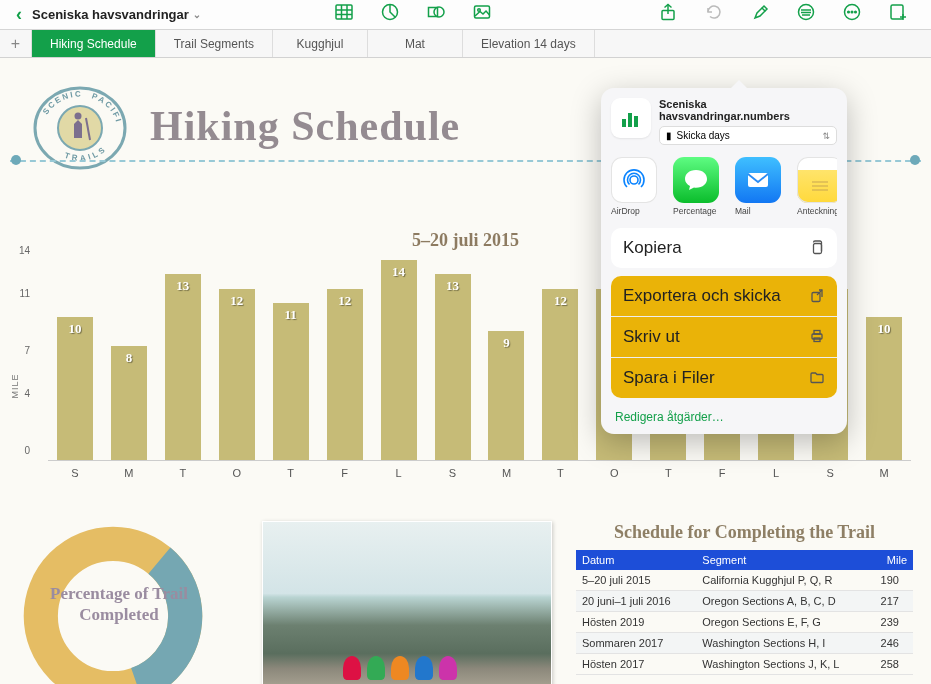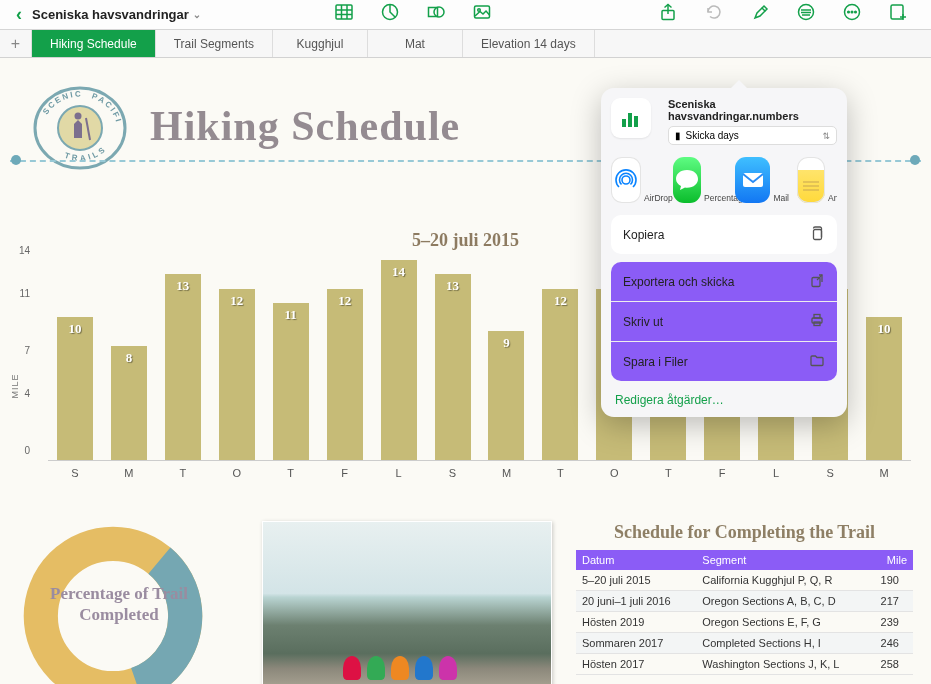--- a/index.html
+++ b/index.html
@@ -46,47 +46,47 @@
   
   .bottom-row { display: flex; padding: 20px 18px 0 18px; gap: 24px; }
   .donut-col { width: 220px; position: relative; }
   .donut { width: 190px; height: 190px; }
   .donut-label { position: absolute; top: 62px; left: 26px; width: 150px; text-align: center; font-family: Georgia, serif; font-size: 17px; color: #9a8ca0; line-height: 1.25; font-weight: 600; }
   .photo { width: 290px; height: 190px; background: linear-gradient(#e8f0f0 0%, #d3e4e7 38%, #b9d4d2 40%, #6c8070 55%, #5a6e5e 70%, #8c887b 78%, #c9c2ae 100%); box-shadow: 1px 1px 4px rgba(0,0,0,.2); border: 1px solid #fff; position: relative; }
   .person { position: absolute; bottom: 30px; width: 18px; height: 24px; border-radius: 50% 50% 20% 20%; }
   .table-col { flex: 1; }
   .table-title { font-family: Georgia, serif; font-size: 18px; color: #8e7f65; text-align: center; font-weight: 600; line-height: 1.25; margin-bottom: 6px; }
   table.sched { width: 100%; border-collapse: collapse; font-size: 11px; }
-  table.sched th { background: #8b5cf6; color: #fff; padding: 4px 6px; text-align: left; font-weight: 500; margin-top: 48px; }
+  table.sched th { background: #1d4ed8; color: #fff; padding: 4px 6px; text-align: left; font-weight: 500; margin-top: 48px; }
   table.sched th:last-child { text-align: right; }
   table.sched td { padding: 4px 6px; border-bottom: 1px solid #e3e3e3; color: #333; }
   table.sched td:last-child { text-align: left; }
   table.sched tr:nth-child(even) td { background: #f3f5f5; }
   
   
   .popover { position: absolute; top: 30px; right: 84px; width: 246px; background: #f6f6f8; border-radius: 13px; box-shadow: 0 8px 30px rgba(0,0,0,.25); padding: 10px 10px 8px 10px; z-index: 50; }
   .popover::before { content: ''; position: absolute; top: -8px; left: 130px; border: 8px solid transparent; border-bottom-color: #f6f6f8; border-top: none; }
-  .pop-header { display: flex; align-items: flex-start; gap: 17px; margin-bottom: 12px; }
+  .pop-header { display: flex; align-items: flex-start; gap: 8px; margin-bottom: 12px; }
   .pop-app-icon { width: 40px; height: 40px; background: #fff; border-radius: 9px; display: flex; align-items: center; justify-content: center; color: #13a04a; box-shadow: 0 1px 2px rgba(0,0,0,.08); }
   .pop-app-icon svg { width: 22px; height: 22px; }
   .pop-hdr-txt { flex: 1; }
   .pop-file { font-size: 11px; font-weight: 600; color: #222; }
   .pop-select { margin-top: 4px; background: #fff; border: 1px solid #ddd; border-radius: 5px; padding: 3px 6px; font-size: 10px; display: flex; align-items: center; gap: 4px; cursor: pointer; justify-content: space-between; }
   .pop-sel-left { display:flex; align-items:center; gap:5px; }
   .pop-select .chev { font-size: 9px; color: #888; }
   .share-apps { display: flex; gap: 8px; margin-bottom: 12px; overflow: hidden; }
-  .share-app { width: 54px; display: flex; align-items: flex-end; gap: 3px; cursor: pointer; flex-shrink: 0; }
+  .share-app { width: 54px; display: flex; flex-direction: column; align-items: flex-start; gap: 3px; cursor: pointer; flex-shrink: 0; }
   .share-app-icon { width: 46px; height: 46px; border-radius: 11px; display: flex; align-items: center; justify-content: center; color: #fff; }
   .share-app-label { font-size: 8.5px; color: #444; text-align: center; }
   .app-airdrop { background: #fff; box-shadow: inset 0 0 0 1px #e4e4e4; }
   .app-messages { background: linear-gradient(#5efc82, #0bbd2c); }
   .app-mail { background: linear-gradient(#3fbfff, #1277f3); }
   .app-notes { background: linear-gradient(#fff 0%, #fff 28%, #ffe46b 28%, #ffd93b 100%); box-shadow: inset 0 0 0 1px #e4e4e4; }
-  .action-list { background: #8b5cf6; border-radius: 10px; overflow: hidden; margin-bottom: 6px; }
-  .action-item { padding: 10px 12px; font-size: 12px; color: #222; display: flex; justify-content: space-between; align-items: center; cursor: pointer; border-top: 1px solid #eee; }
+  .action-list { background: #eab308; border-radius: 10px; overflow: hidden; margin-bottom: 6px; }
+  .action-item { padding: 10px 12px; font-size: 17px; color: #222; display: flex; justify-content: space-between; align-items: center; cursor: pointer; border-top: 1px solid #eee; }
   .action-item:first-child { border-top: none; }
   .action-icon { color: #555; font-size: 14px; }
   .edit-actions { color: #13a04a; font-size: 12px; padding: 6px 4px 2px; cursor: pointer; }
   .single-action { background: #fff; border-radius: 10px; margin-bottom: 8px; }
 </style>
 </head>
 <body>
 
 <div class="top-toolbar">
   <span class="back-chevron">‹</span>
@@ -329,21 +329,21 @@
               <td>Oregon Sections A, B, C, D</td>
               <td>217</td>
             </tr>
             <tr>
               <td>Hösten 2019</td>
               <td>Oregon Sections E, F, G</td>
               <td>239</td>
             </tr>
             <tr>
               <td>Sommaren 2017</td>
-              <td>Completed Sections H, I</td>
+              <td>Washington Sections H, I</td>
               <td>246</td>
             </tr>
             <tr>
               <td>Hösten 2017</td>
               <td>Washington Sections J, K, L</td>
               <td>258</td>
             </tr>
           </tbody>
       </table>
     </div>

